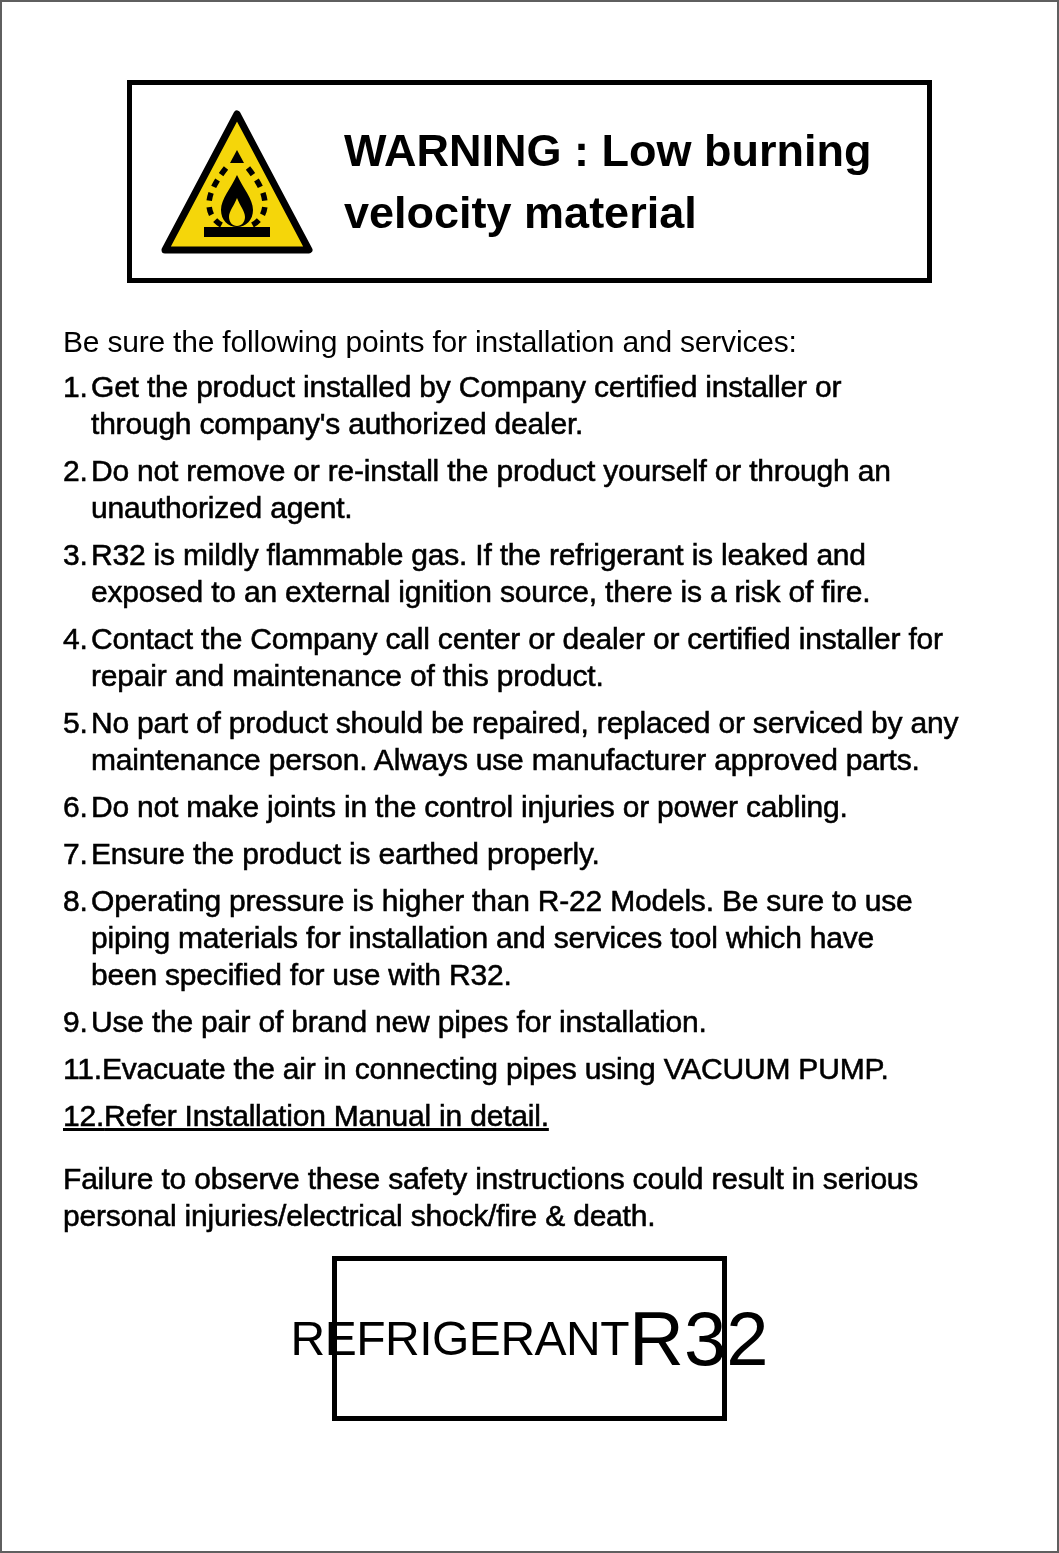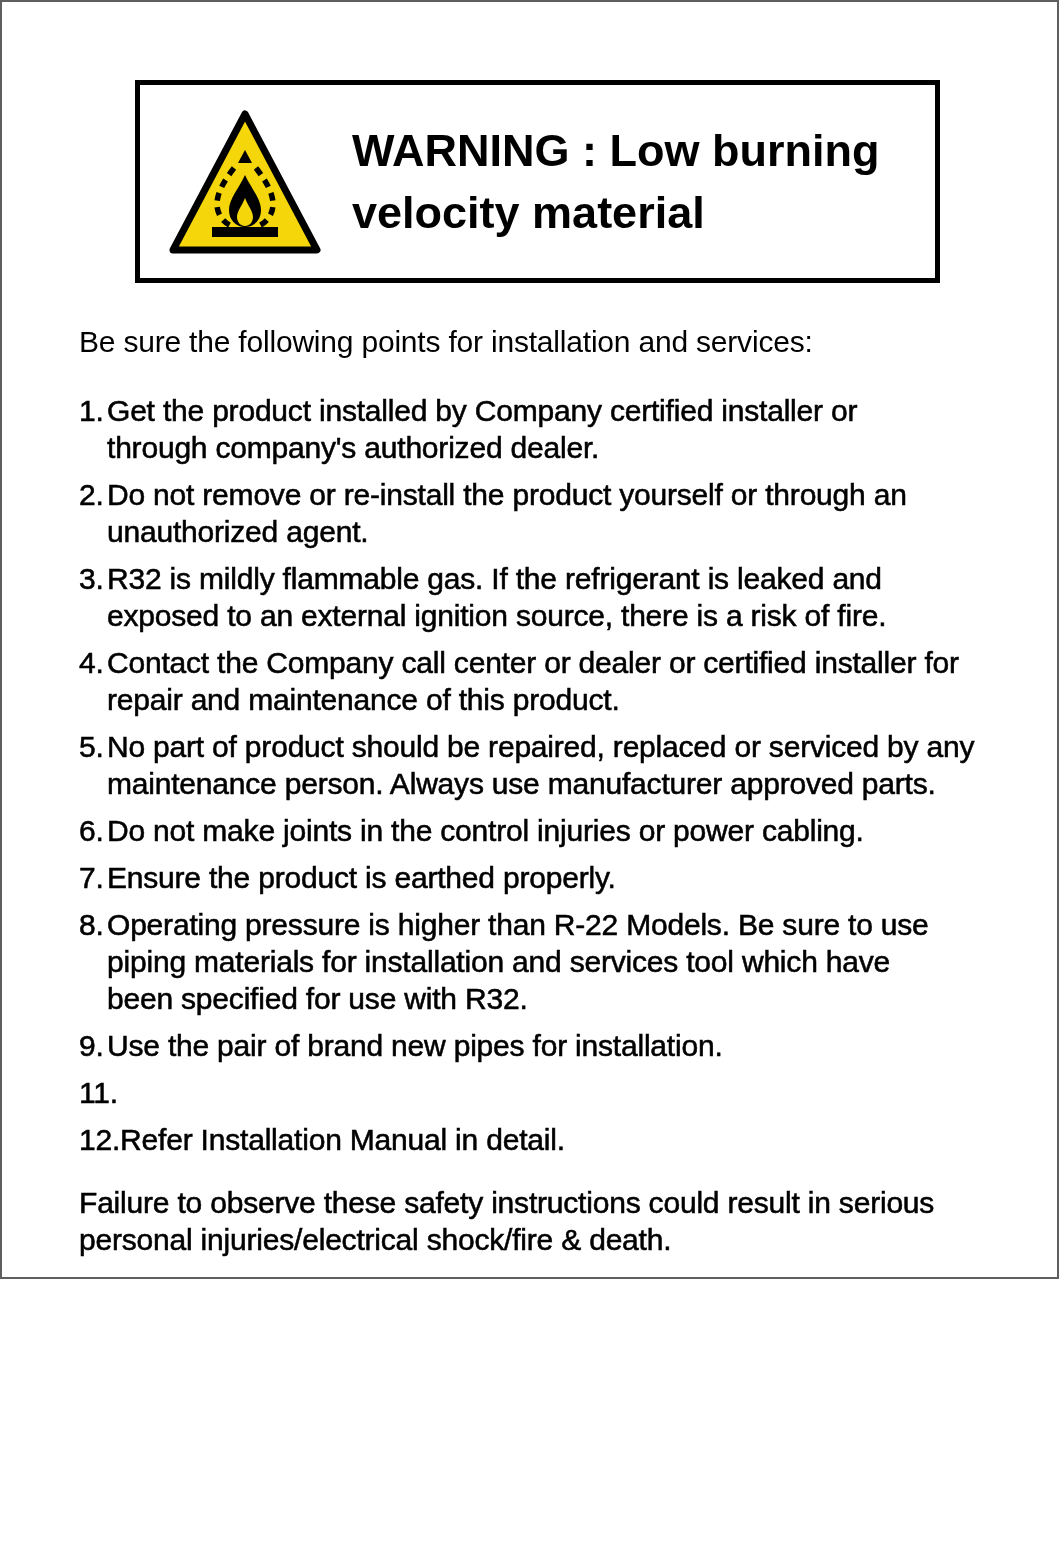--- a/index.html
+++ b/index.html
@@ -1,26 +1,25 @@
 <!DOCTYPE html>
 <html><head>
 <meta charset="utf-8">
 <style>
   * { box-sizing: border-box; }
   html, body { margin: 0; padding: 0; background: #ffffff; }
 
   .page {
     width: 1059px;
-    height: 1279px;
+    height: 1553px;
     border: 2px solid #5f5f5f;
     background: #ffffff;
     color: #000000;
     font-family: "Liberation Sans", "DejaVu Sans", sans-serif;
     overflow: hidden;
-    padding-left: 16px;
   }
 
   
   .warning-box {
     width: 805px;
     height: 203px;
     border: 5px solid #000000;
     margin: 78px auto 0 auto;
     display: flex;
     align-items: center;
@@ -37,50 +36,50 @@
     white-space: pre-line;
   }
 
   
   .content {
     margin: 40px 40px 0 61px;
     font-size: 30px;
     line-height: 37px;
     letter-spacing: -0.2px;
   }
-  .intro { margin: 0 0 32px 0; }
+  .intro { margin: 0 0 8px 0; }
 
   ol.instructions {
     list-style: none;
     margin: 0;
     padding: 0;
     -webkit-text-stroke: 0.55px #000000;
   }
   ol.instructions li {
     display: flex;
     margin-bottom: 10px;
   }
-  ol.instructions li:last-child { margin-bottom: 16px; }
+  ol.instructions li:last-child { margin-bottom: 16px; text-decoration: underline; }
   .num { flex: 0 0 auto; min-width: 28px; }
   .txt { white-space: pre-line; }
 
   .footer-text {
     margin: 26px 0 0 0;
     white-space: pre-line;
     -webkit-text-stroke: 0.55px #000000;
   }
 
   
   .refrigerant-box {
     width: 395px;
     height: 165px;
     border: 5px solid #000000;
     margin: 22px auto 0 auto;
     display: flex;
-    flex-direction: column;
+    flex-direction: row;
     align-items: center;
     justify-content: center;
     text-align: center;
   }
   .ref-label { font-size: 48px; line-height: 58px; letter-spacing: -0.5px; }
   .ref-value { font-size: 76px; line-height: 84px; }
 </style>
 </head>
 <body>
 
@@ -159,20 +158,21 @@
         </li>
 
         <li>
           <span class="num">9.</span>
           <span class="txt">Use the pair of brand new pipes for installation.</span>
         </li>
 
 
         <li>
           <span class="num">11.</span>
+          <span class="txt">Evacuate the air in connecting pipes using VACUUM PUMP.</span>
         </li>
 
         <li>
           <span class="num">12.</span>
           <span class="txt">Refer Installation Manual in detail.</span>
         </li>
       </ol>
 
     <p class="footer-text">Failure to observe these safety instructions could result in serious
 personal injuries/electrical shock/fire &amp; death.</p>

